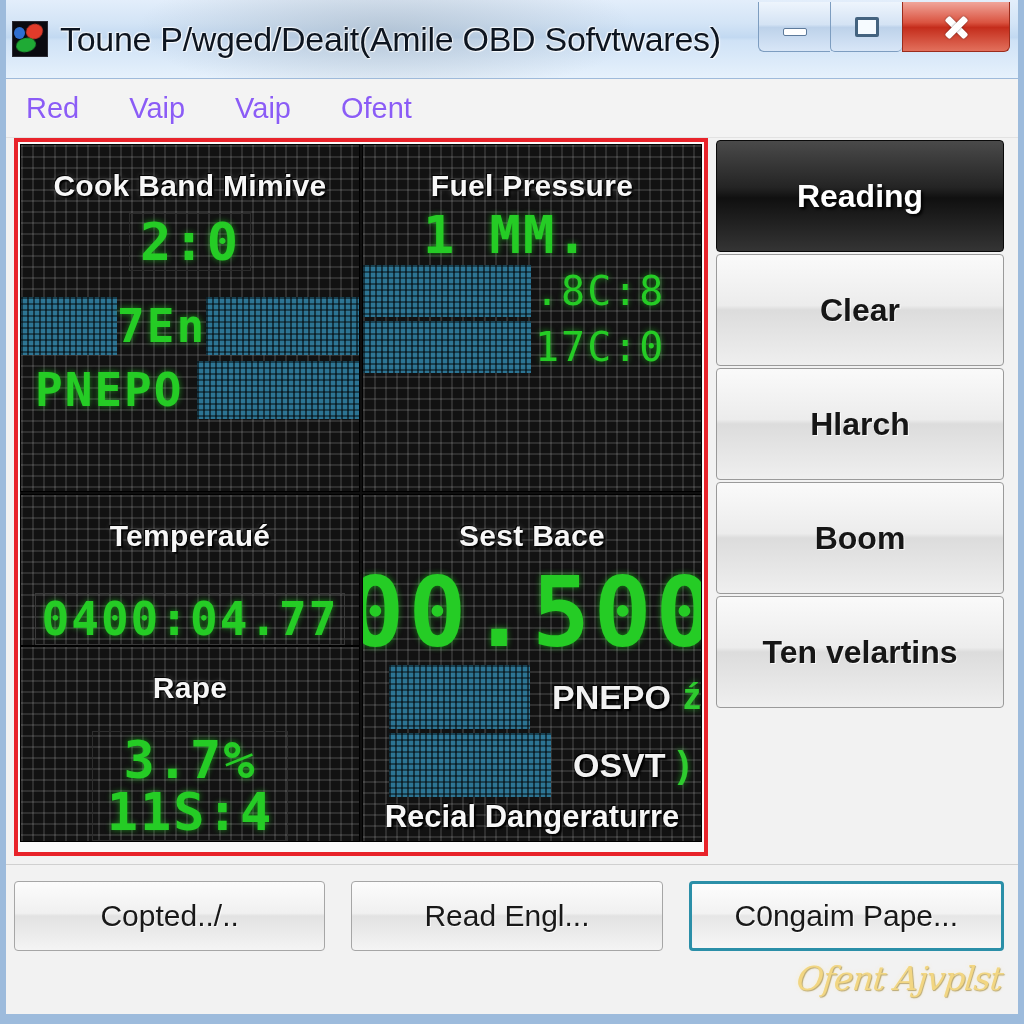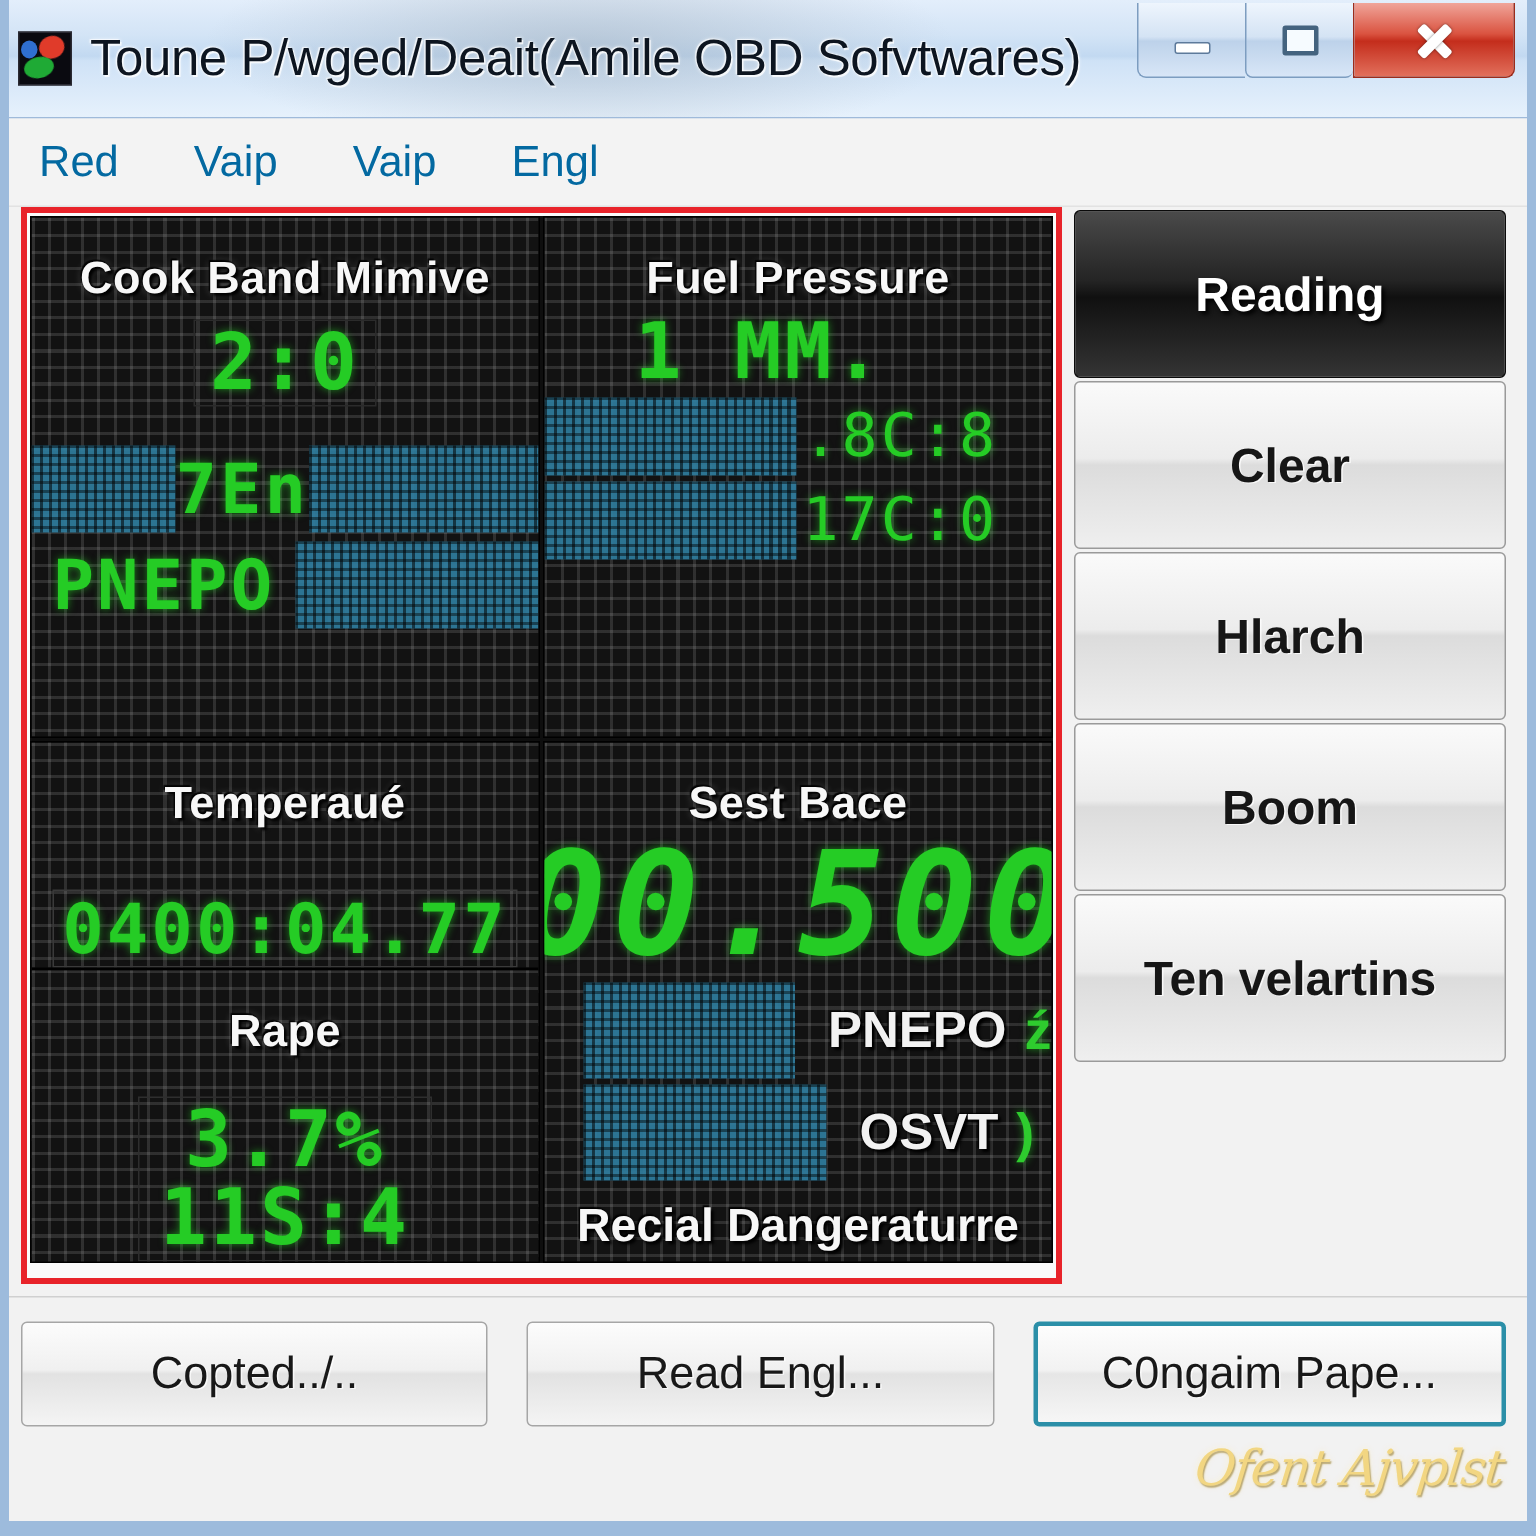--- a/index.html
+++ b/index.html
@@ -159,21 +159,21 @@
   #menubar {
     flex: 0 0 58px;
     background: #f3f3f3;
     display: flex;
     align-items: center;
     padding-left: 16px;
     border-bottom: 1px solid #e2e2e2;
   }
   .menu-item {
     font-size: 29px;
-    color: #0369a1;
+    color: #8b5cf6;
     margin-right: 42px;
     padding: 2px 4px;
     white-space: nowrap;
     text-shadow: 0.5px 0.5px 0 rgba(255,255,255,.5);
   }
 
   
   #body {
     flex: 1 1 auto;
     display: flex;
@@ -284,21 +284,21 @@
     overflow: hidden;
     justify-content: space-between;
   }
   #p3 { justify-content: flex-start; }
   #p3 .sub-temp { flex: 0 0 150px; width: 100%; border-bottom: 2px solid #000; }
   #p3 .sub-rate { flex: 1 1 auto;  width: 100%; }
   #p3 .temp-val { margin-top: 4px; border: 1px solid #3a3a3a; padding: 2px 6px; }
   #p3 .rate-box { margin-top: 10px; border: 1px solid #2e2e2e; padding: 2px 14px; display:flex; flex-direction:column; align-items:center; }
 
   
-  #p4 .p4-huge { margin-top: 2px; font-style: italic; }
+  #p4 .p4-huge { margin-top: 12px; }
   #p4 .p4-row  { height: 64px; margin-top: 4px; }
   #p4 .p4-dith { width: 162px; height: 100%; margin-left: 26px; }
   #p4 .p4-lbl  {
     font-size: 34px; font-weight: bold; color: #f2f2f2;
     text-shadow: 2px 2px 2px #000, -1px -1px 1px #000;
     margin-left: 22px; white-space: nowrap;
   }
   #p4 .p4-sym { color: #2ecc2e; font-size: 36px; font-weight: bold; margin-left: 12px;
                 text-shadow: 0 0 6px rgba(40,230,40,.55); }
   #p4 .footer-lbl {
@@ -410,21 +410,21 @@
       </div>
     </div>
   </div>
 
   <div id="client">
 
     <div id="menubar">
       <div class="menu-item">Red</div>
       <div class="menu-item">Vaip</div>
       <div class="menu-item">Vaip</div>
-      <div class="menu-item">Engl</div>
+      <div class="menu-item">Ofent</div>
     </div>
 
     <div id="body">
 
       <div id="dashboard">
         <div class="led-grid">
 
           <div class="panel" id="p1">
             <div class="panel-title">Cook Band Mimive</div>
             <div class="seg seg-big seg-box p1-num">2:0</div>

